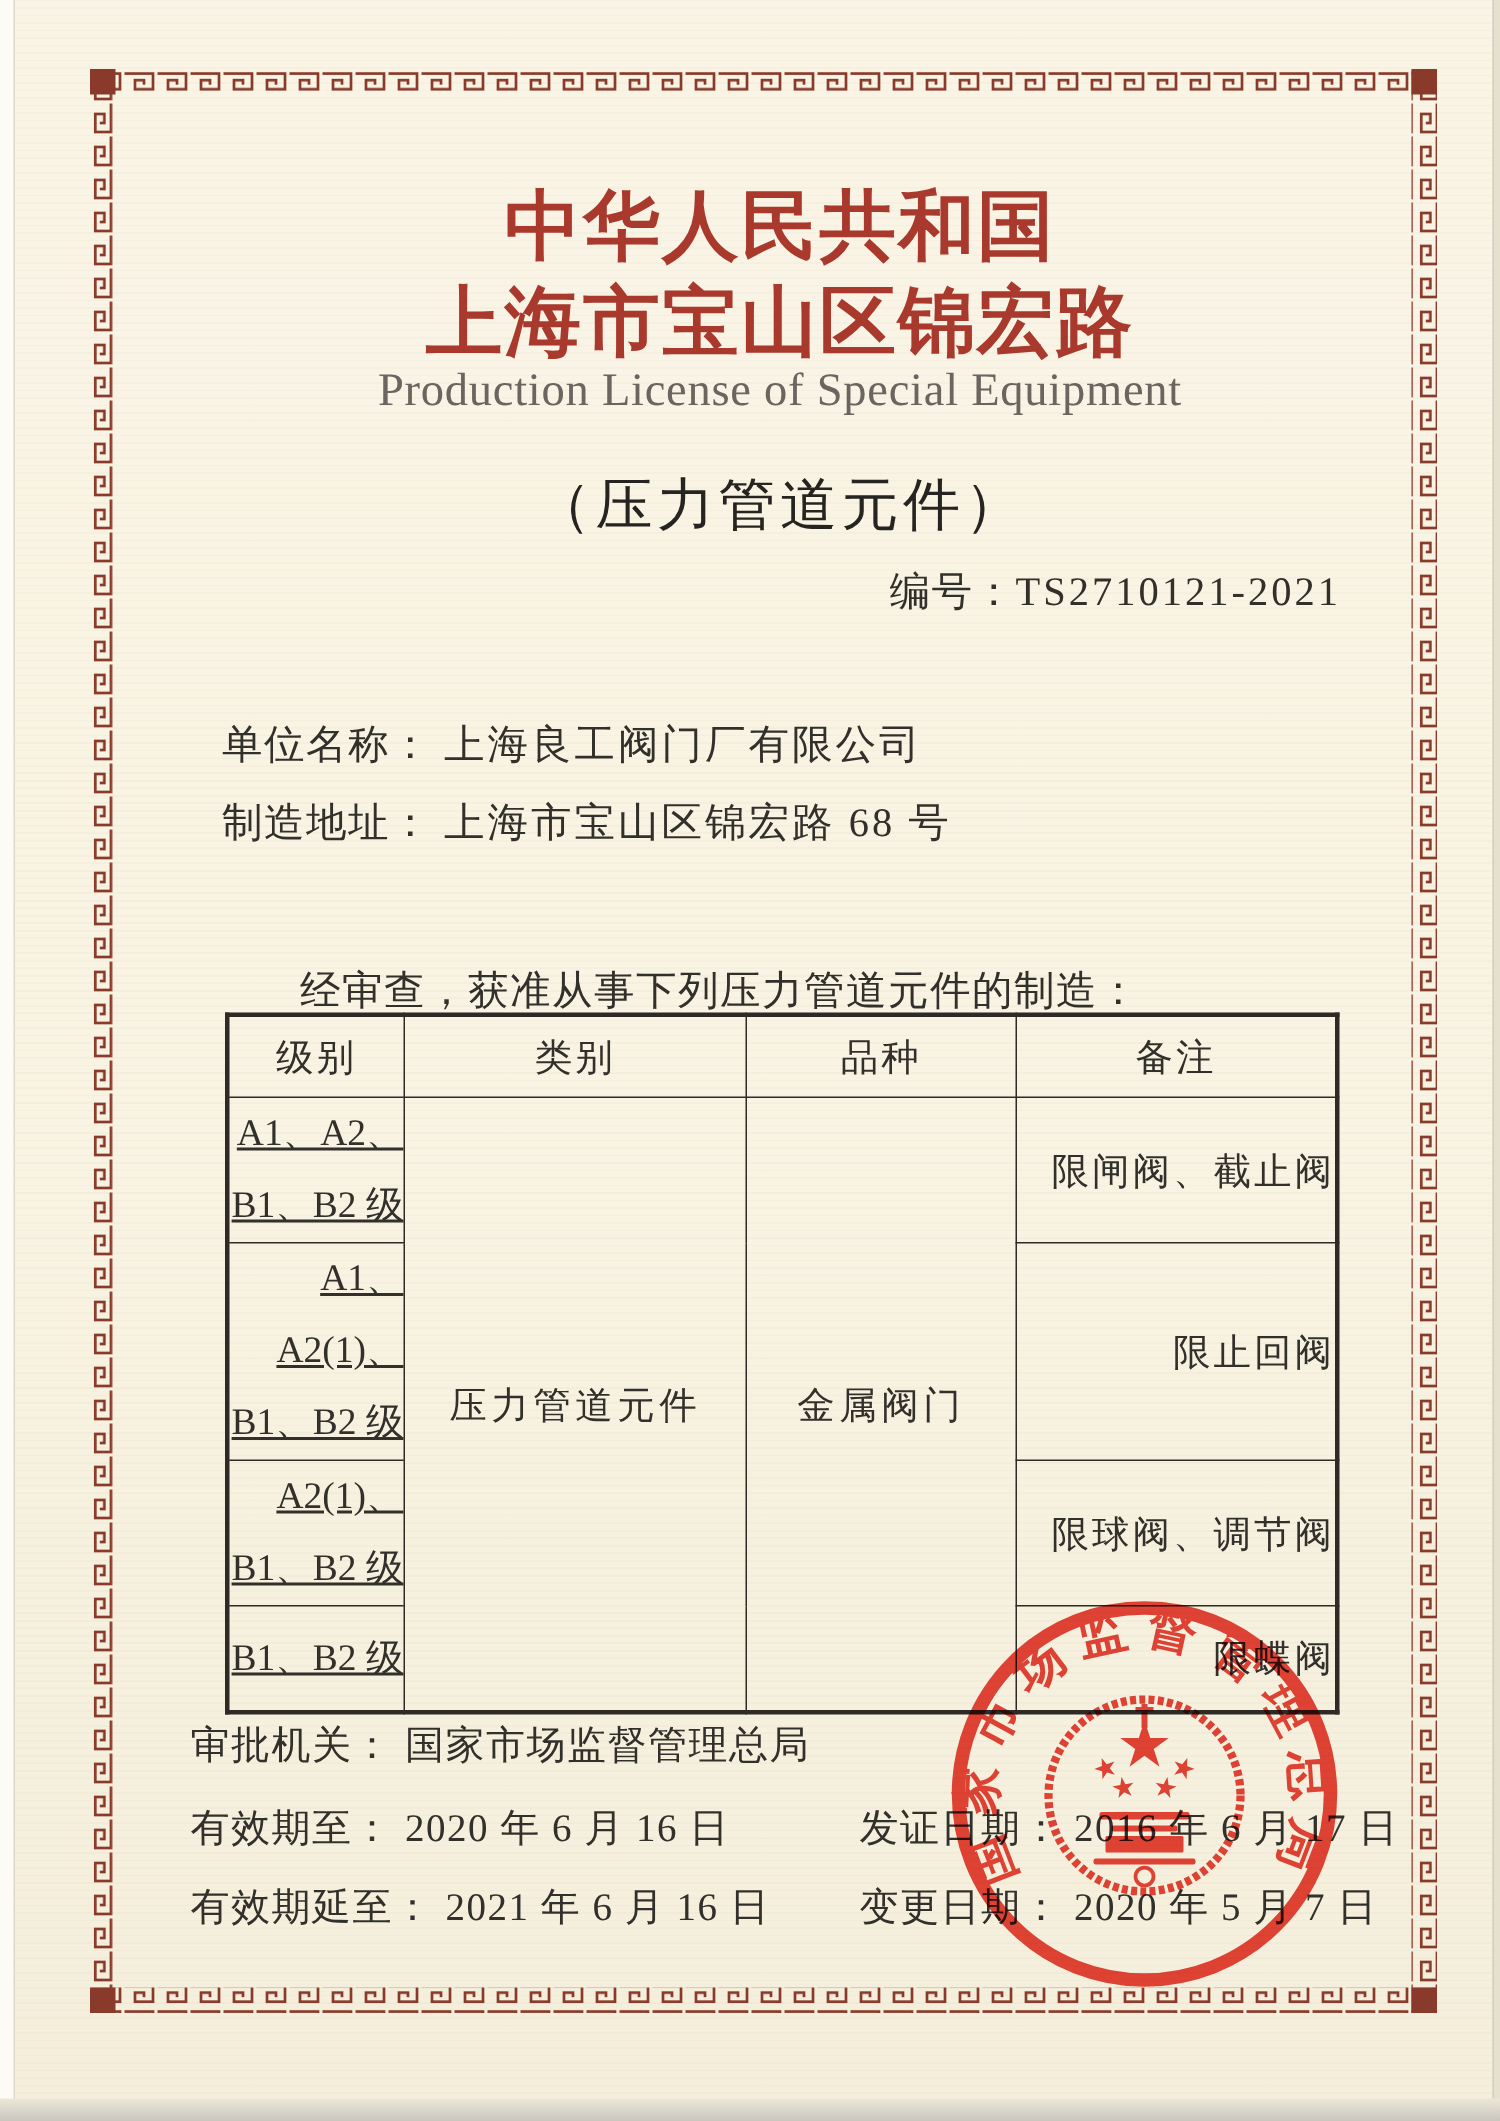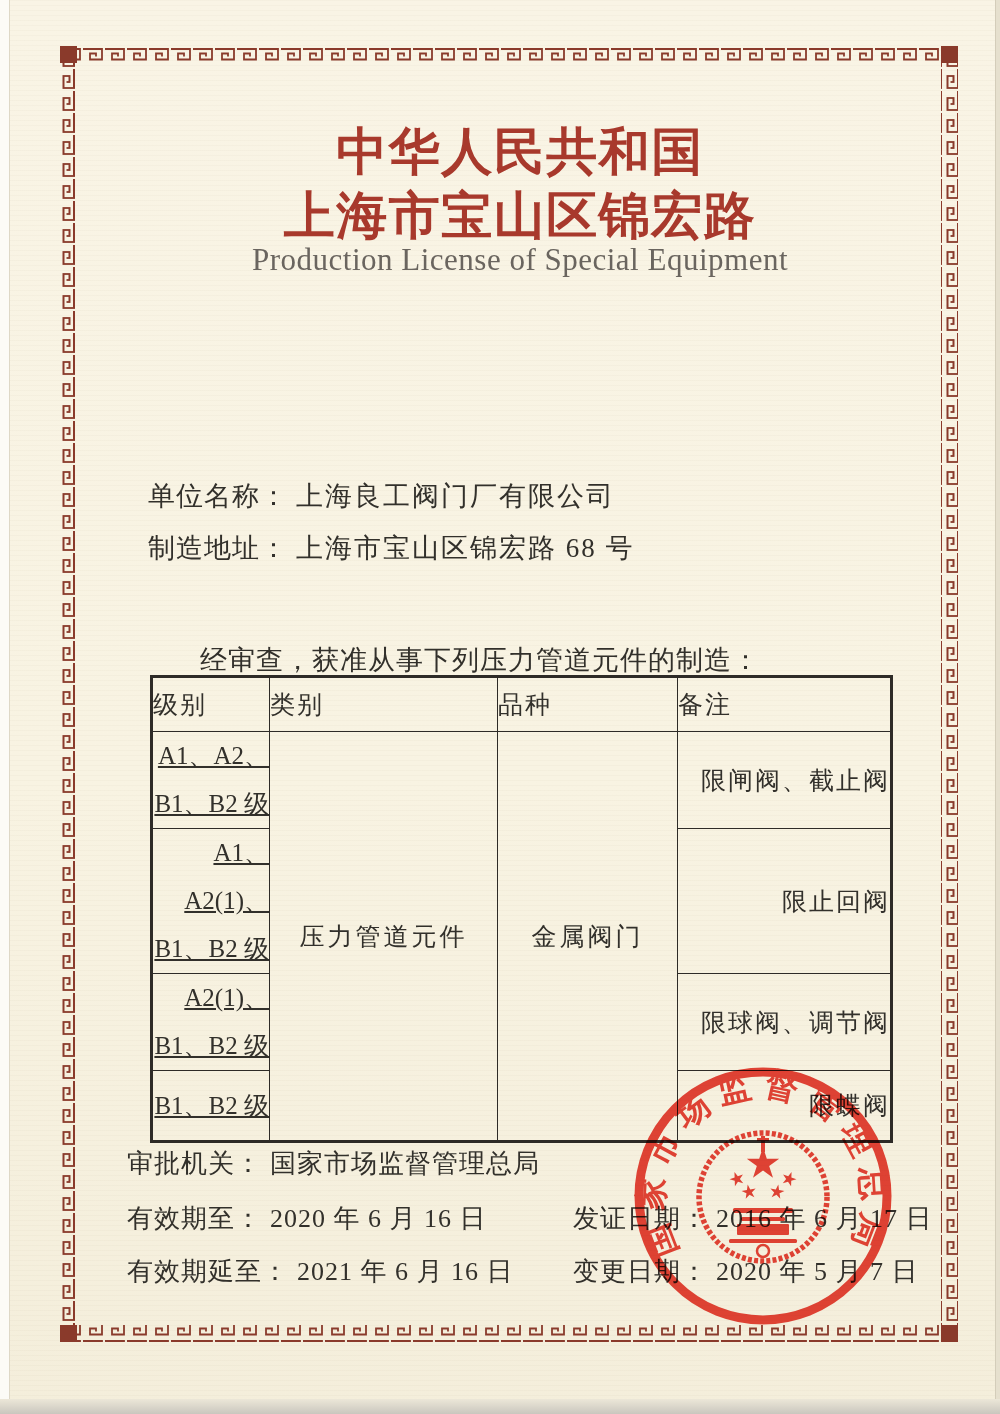--- a/index.html
+++ b/index.html
@@ -38,21 +38,21 @@
   .serial .val{letter-spacing:2px;}
   .info-line{left:148px;font-size:27px;letter-spacing:1px;}
   .info-line .val{margin-left:8px;letter-spacing:2px;}
   .i1{top:478px;} .i2{top:530px;}
   .statement{left:200px;top:642px;font-size:27px;letter-spacing:1px;}
   .tbl-wrap{left:150px;top:675px;}
   table.lic{border-collapse:collapse;table-layout:fixed;width:740px;
     font-size:25px;}
   table.lic{border:3px solid var(--line);}
   table.lic th,table.lic td{border:1.5px solid var(--line);padding:0;vertical-align:middle;font-weight:normal;}
-  table.lic th{font-size:25px;letter-spacing:2px;text-align:left;}
+  table.lic th{font-size:25px;letter-spacing:2px;text-align:center;}
   td.lvl{text-align:right;white-space:pre-line;line-height:48px;padding:0 2px;text-decoration:underline;}
   td.mid{text-align:center;letter-spacing:3px;}
   td.rem{text-align:right;padding-left:16px;letter-spacing:2px;}
   tr.h-head{height:55px;} tr.h-r1{height:66px;} tr.h-r2{height:99px;} tr.h-r3{height:68px;} tr.h-r4{height:71px;}
   .foot{font-size:26px;letter-spacing:1px;}
   .foot .val{margin-left:8px;}
   .foot .num{font-family:Liberation Serif, serif;font-size:26px;letter-spacing:1px;}
   .f1{left:127px;top:1146px;} .f2{left:127px;top:1201px;} .f3{left:127px;top:1254px;}
   .f4{left:573px;top:1201px;} .f5{left:573px;top:1254px;}
   .seal{left:627px;top:1060px;width:272px;height:272px;mix-blend-mode:multiply;opacity:0.93;color:var(--seal-red);z-index:5;}
@@ -80,21 +80,25 @@
     <rect x="881" y="0" width="17" height="1296" fill="url(#gkv)"></rect>
     <rect x="0" y="0" width="17" height="17" fill="currentColor"></rect>
     <rect x="881" y="0" width="17" height="17" fill="currentColor"></rect>
     <rect x="0" y="1279" width="17" height="17" fill="currentColor"></rect>
     <rect x="881" y="1279" width="17" height="17" fill="currentColor"></rect>
   </svg>
 
   <div class="abs center-band t-cn t-cn1">中华人民共和国</div>
   <div class="abs center-band t-cn t-cn2">上海市宝山区锦宏路</div>
   <div class="abs center-band t-en t-en1">Production License of Special Equipment</div>
+  <div class="abs center-band t-sub">（压力管道元件）</div>
 
+  <div class="abs serial">
+    <span>编号：</span><span class="val">TS2710121-2021</span>
+  </div>
 
   <div class="abs info-line i1">
     <span>单位名称：</span><span class="val">上海良工阀门厂有限公司</span>
   </div>
   <div class="abs info-line i2">
     <span>制造地址：</span><span class="val">上海市宝山区锦宏路 68 号</span>
   </div>
 
   <div class="abs statement">经审查，获准从事下列压力管道元件的制造：</div>
 

